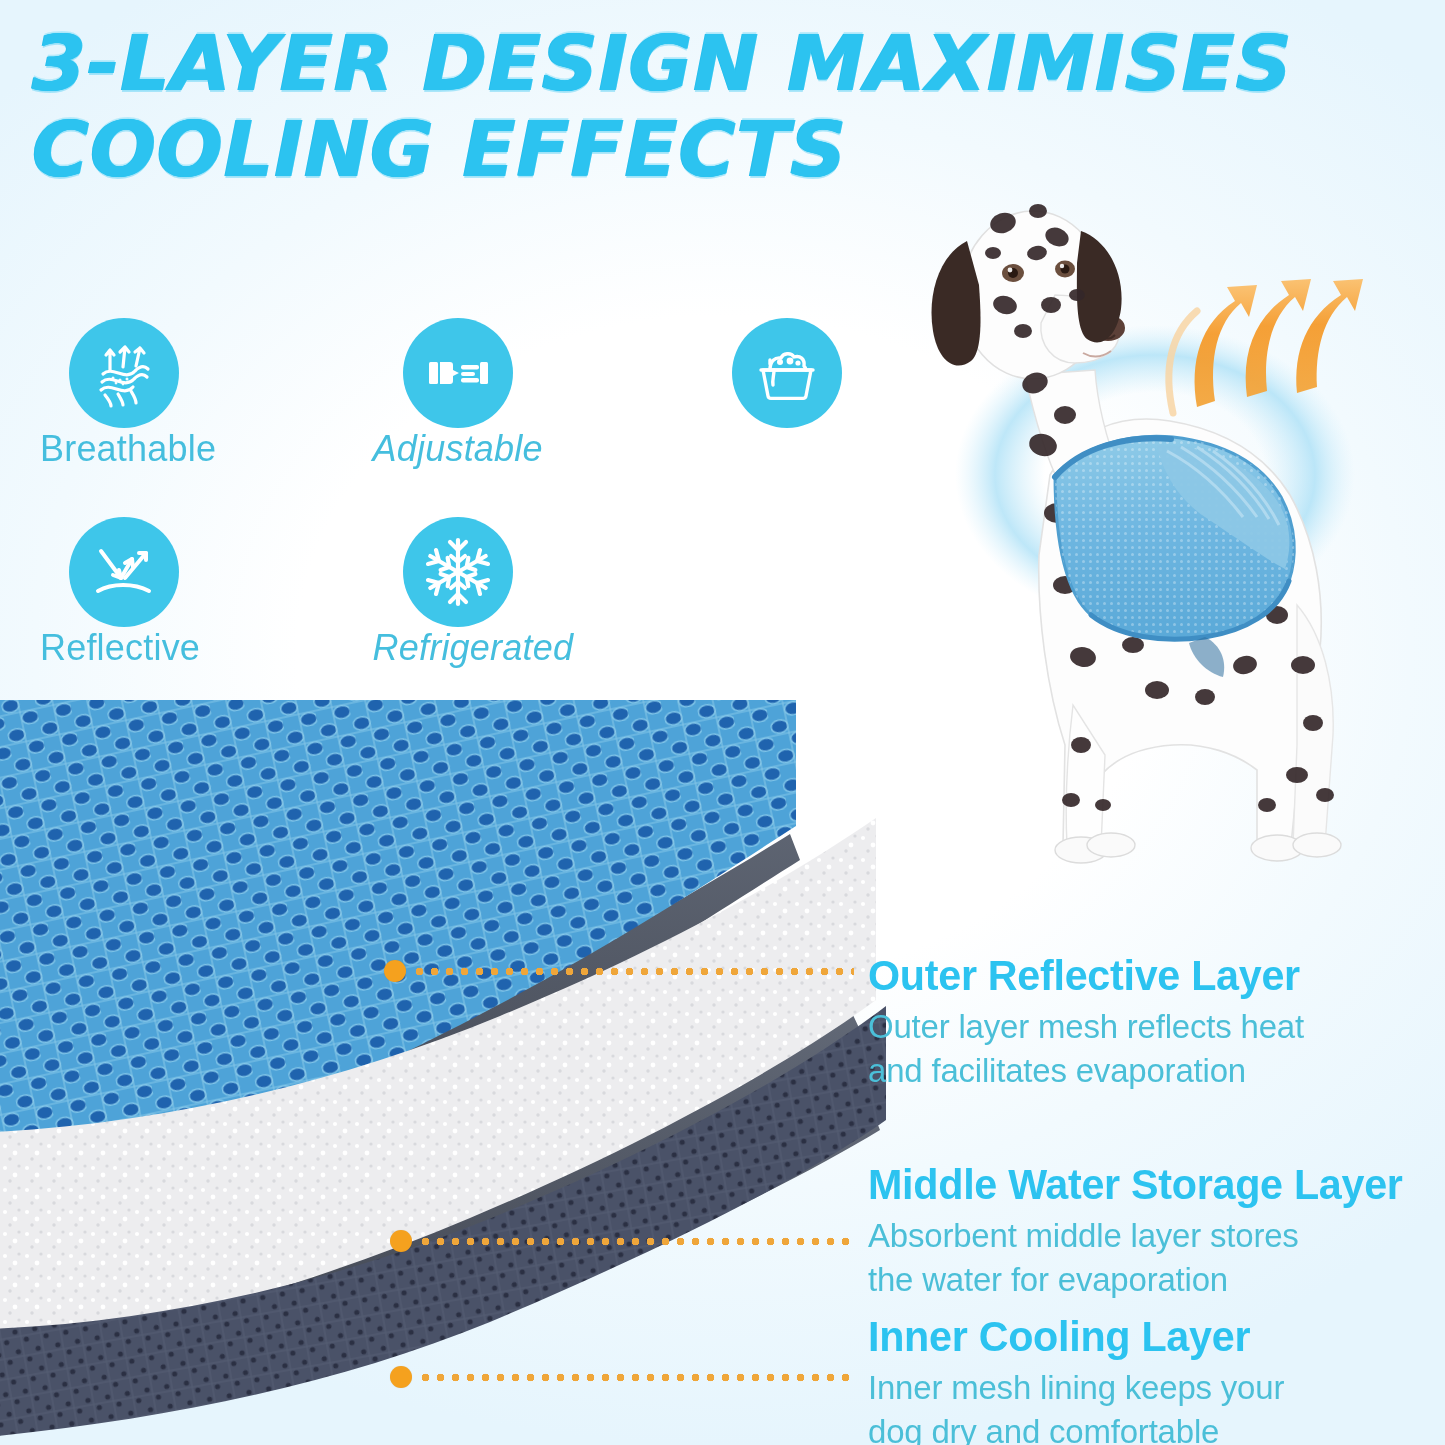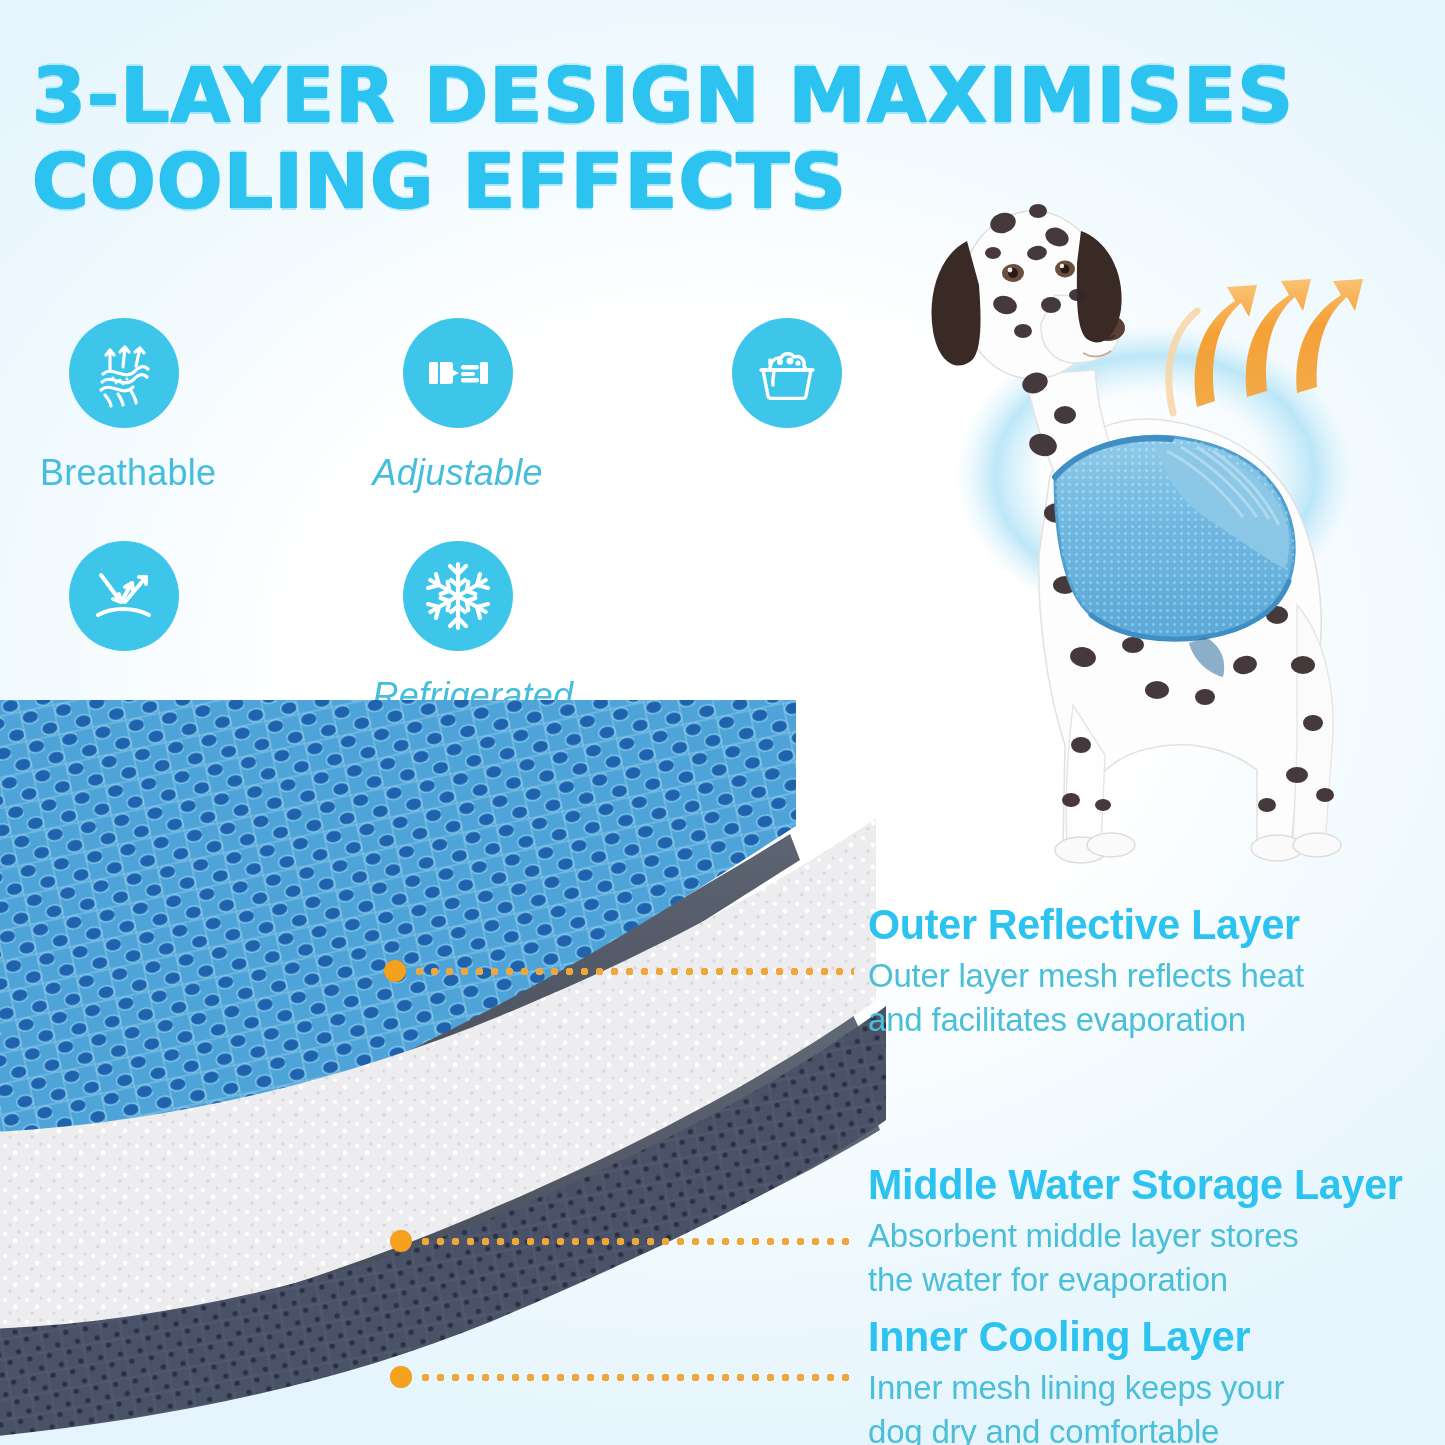--- a/index.html
+++ b/index.html
@@ -14,22 +14,23 @@
     position:relative;
     width:1445px; height:1445px;
     background:
       radial-gradient(ellipse 70% 55% at 50% 45%, #ffffff 0%, #ffffff 42%, #f2fafe 68%, #e6f5fd 100%);
     overflow:hidden;
   }
 
   
   .title-block {
     position:absolute;
-    left:32px; top:60px;
+    left:32px; top:28px;
     width:1110px;
+    font-style:italic;
   }
   .title-line {
     font-family:"DejaVu Sans", sans-serif;
     font-weight:700;
     font-size:76px;
     line-height:0.95;
     letter-spacing:1px;
     color:#2cc3f0;
     transform:scaleX(1.02);
     transform-origin:left center;
@@ -70,21 +71,20 @@
     background:#3ec6ea;
     display:flex; align-items:center; justify-content:center;
     margin-left:29px;
   }
   .feature.col2 .feat-icon { margin-left:30px; }
   .feature.col3 .feat-icon { margin-left:27px; }
 
   .feat-icon svg { display:block; }
 
   .feat-label {
-    margin-top:24px;
     font-size:36px;
     color:#45bede;
     font-weight:400;
     text-align:left;
     letter-spacing:0.2px;
     white-space:nowrap;
   }
   .feature.col1 .feat-label { margin-left:0px; }
   .feature.col2 .feat-label { margin-left:0px;font-style:italic; }
   .feature.col3 .feat-label { margin-left:-8px; }
@@ -114,21 +114,21 @@
   .callout-desc {
     margin-top:5px;
     font-size:34px;
     line-height:1.28;
     color:#4bbfd8;
     letter-spacing:-0.2px;
     transform:scaleX(0.97);
     transform-origin:left center;
   }
 
-  .co1 { left:868px; top:900px; }
+  .co1 { left:868px; top:951px; }
   .co2 { left:868px; top:1160px; }
   .co3 { left:868px; top:1312px; }
 
   
   .leader { position:absolute; height:14px; display:flex; align-items:center; }
   .leader-dot {
     width:22px; height:22px; border-radius:50%;
     background:#f5a11e; flex:0 0 auto;
     box-shadow:0 0 1px rgba(0,0,0,0.15);
   }
@@ -228,20 +228,21 @@
               <path d="M16 18 L36 45"></path>
               <path d="M28 42 L36 45 L34 37"></path>
               <path d="M36 45 L47 26"></path>
               <path d="M40 30 L47 26 L48 34"></path>
               <path d="M40 45 L61 20"></path>
               <path d="M54 20 L61 20 L61 27"></path>
               <path d="M13 58 C27 50, 49 50, 64 58"></path>
             </g>
           </svg>
         </div>
+        <div class="feat-label">Reflective</div>
       </div>
 
       <div class="feature col2">
         <div class="feat-icon">
           <svg width="80" height="80" viewBox="0 0 80 80">
             <g stroke="#ffffff" stroke-width="4.2" stroke-linecap="round" fill="none">
               <g>
                 <path d="M40 8 V72"></path>
                 <path d="M40 18 L32 10 M40 18 L48 10 M40 62 L32 70 M40 62 L48 70"></path>
                 <path d="M40 30 L33 24 M40 30 L47 24 M40 50 L33 56 M40 50 L47 56"></path>

